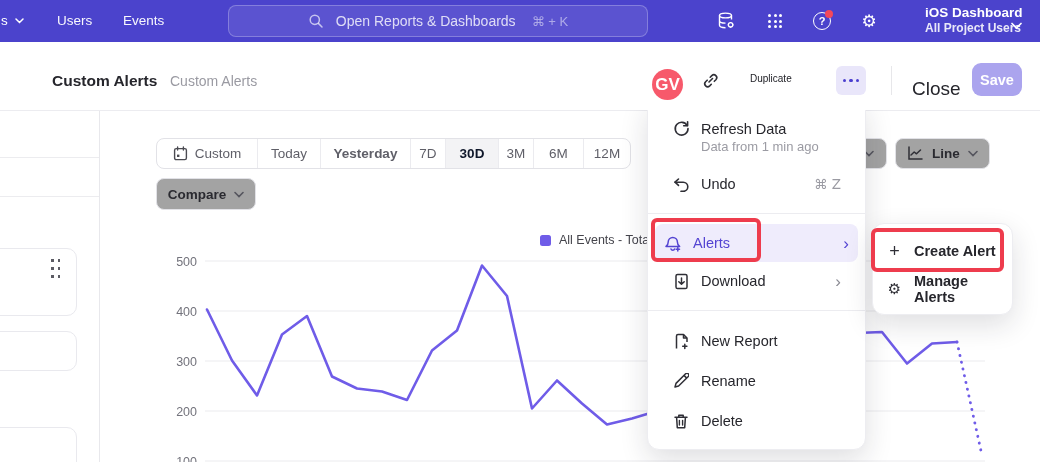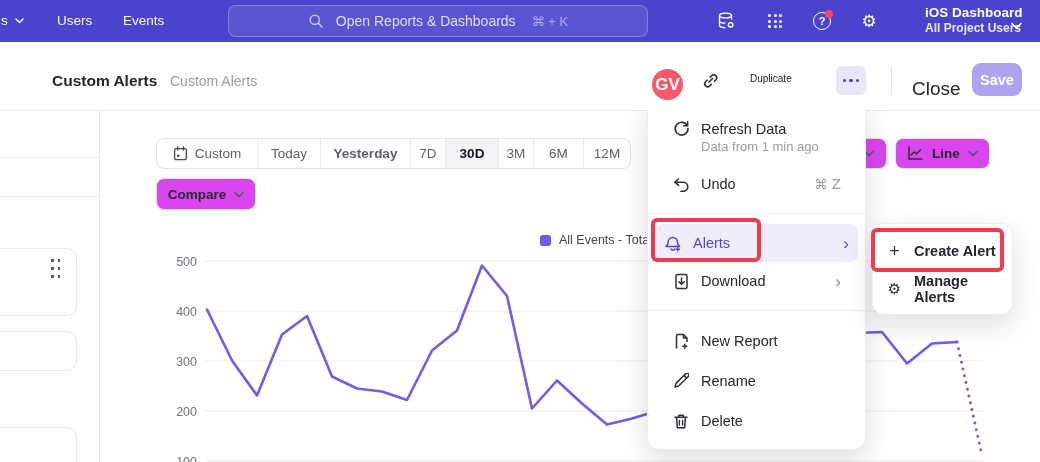--- a/index.html
+++ b/index.html
@@ -46,21 +46,21 @@
   .side-card { position:absolute; left:-18px; width:95px; background:#fff; border:1px solid #e9e9ee; border-radius:10px; z-index:3; }
   .draghandle { position:absolute; right:16px; top:10px; display:grid; grid-template-columns:repeat(2,2.5px); grid-template-rows:repeat(3,2.5px); column-gap:4px; row-gap:5.5px; cursor:grab; }
   .draghandle i { width:2.5px; height:2.5px; background:#5c5c64; }
 
   
   .segctl { position:absolute; left:156px; top:138px; height:31px; display:flex; border:1px solid #e2e2e7; border-radius:8px; background:#fff; overflow:hidden; z-index:4; }
   .seg { display:flex; align-items:center; justify-content:center; gap:7px; font-size:13.5px; color:#5f5f68; border-right:1px solid #ebebef; cursor:pointer; height:100%; }
   .seg:last-child { border-right:none; }
   .seg.sel { background:#f3f3f5; color:#0f172a; font-weight:700; }
   .cal { display:flex; color:#4b4b52; }
-  .btn { position:absolute; display:flex; align-items:center; justify-content:center; gap:8px; background:#d946ef; border:1px solid #e2e2e7; border-radius:8px; font-size:13.5px; font-weight:600; color:#2a2a30; cursor:pointer; z-index:4; }
+  .btn { position:absolute; display:flex; align-items:center; justify-content:center; gap:8px; background:#a3a3a3; border:1px solid #e2e2e7; border-radius:8px; font-size:13.5px; font-weight:600; color:#2a2a30; cursor:pointer; z-index:4; }
   .comparebtn { left:156px; top:178px; width:100px; height:32px; }
   .hiddenbtn { left:775px; top:138px; width:112px; height:31px; justify-content:flex-end; padding-right:12px; z-index:3; }
   .linebtn { left:895px; top:138px; width:95px; height:31px; }
   .chev { color:#55555e; display:flex; }
 
   
   .chartsvg { position:absolute; left:0; top:0; width:1040px; height:462px; z-index:1; pointer-events:none; }
   .chartsvg .tick { font-size:12.5px; fill:#73737c; font-family:"Liberation Sans","DejaVu Sans",sans-serif; }
   .series { fill:none; stroke-width:2.6; stroke-linejoin:round; stroke-linecap:round; }
   .dotted { stroke-dasharray:0.1 6.8; stroke-width:2.9; }

